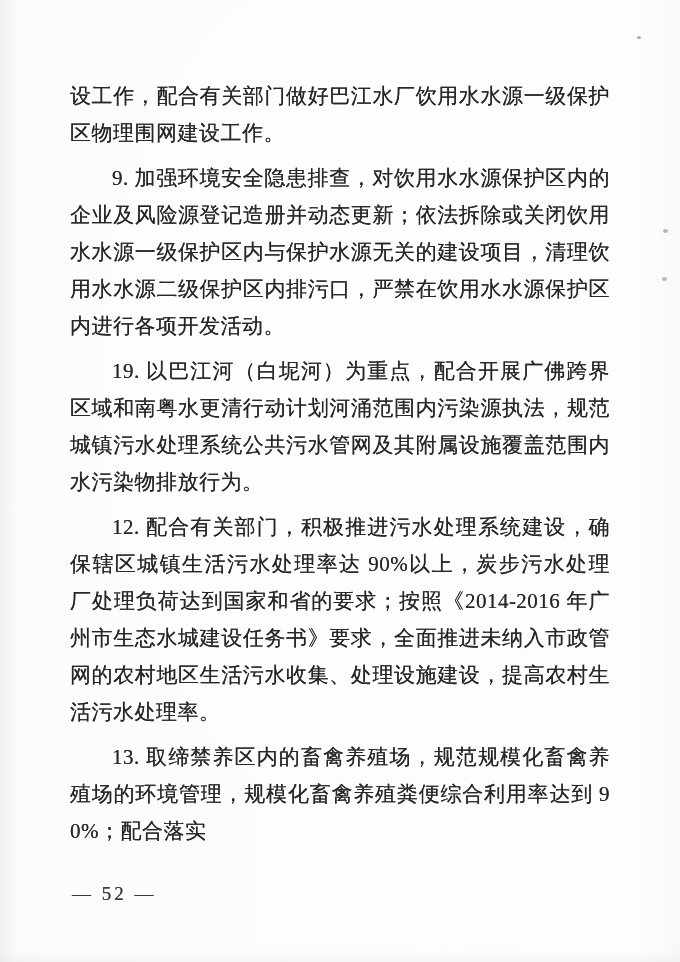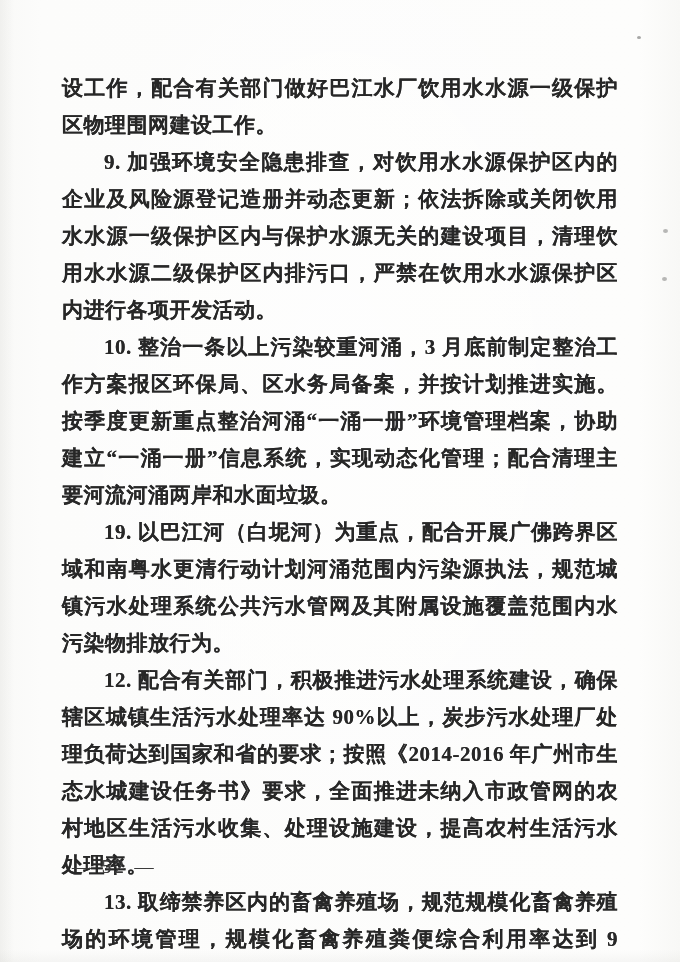--- a/index.html
+++ b/index.html
@@ -20,38 +20,37 @@
     font-family: "Liberation Serif", "DejaVu Serif", serif;
     color: #272727;
   }
   .doc-body {
     position: absolute;
     left: 62px;
     top: 70px;
     width: 556px;
   }
   .doc-body p {
-    margin: 0;
+    margin: 8px;
     font-size: 21px;
     line-height: 37px;
     text-align: justify;
     text-justify: inter-ideograph;
     letter-spacing: 0.5px;
     
     text-shadow: 0 0 0.45px rgba(30,30,30,0.85);
     word-break: break-all;
-    font-weight: bold;
   }
   .doc-body p.indent {
     text-indent: 2em;
   }
   .page-footer {
     position: absolute;
     left: 72px;
-    top: 856px;
+    top: 883px;
     font-size: 19px;
     letter-spacing: 3px;
     color: #3a3a3a;
     text-shadow: 0 0 0.4px rgba(40,40,40,0.8);
   }
   
   .speck {
     position: absolute;
     border-radius: 50%;
   }
@@ -78,21 +77,20 @@
 <body>
 
 <div class="page">
   <div class="edge-shade-left"></div>
   <div class="edge-shade-bottom"></div>
 
   <div class="doc-body" id="doc-body">
 
   <p class="">设工作，配合有关部门做好巴江水厂饮用水水源一级保护区物理围网建设工作。</p>
       <p class="indent">9. 加强环境安全隐患排查，对饮用水水源保护区内的企业及风险源登记造册并动态更新；依法拆除或关闭饮用水水源一级保护区内与保护水源无关的建设项目，清理饮用水水源二级保护区内排污口，严禁在饮用水水源保护区内进行各项开发活动。</p>
-      <p class="indent">10. 整治一条以上污染较重河涌，3 月底前制定整治工作方案报区环保局、区水务局备案，并按计划推进实施。按季度更新重点整治河涌“一涌一册”环境管理档案，协助建立“一涌一册”信息系统，实现动态化管理；配合清理主要河流河涌两岸和水面垃圾。</p>
       <p class="indent">19. 以巴江河（白坭河）为重点，配合开展广佛跨界区域和南粤水更清行动计划河涌范围内污染源执法，规范城镇污水处理系统公共污水管网及其附属设施覆盖范围内水污染物排放行为。</p>
       <p class="indent">12. 配合有关部门，积极推进污水处理系统建设，确保辖区城镇生活污水处理率达 90%以上，炭步污水处理厂处理负荷达到国家和省的要求；按照《2014-2016 年广州市生态水城建设任务书》要求，全面推进未纳入市政管网的农村地区生活污水收集、处理设施建设，提高农村生活污水处理率。</p>
       <p class="indent">13. 取缔禁养区内的畜禽养殖场，规范规模化畜禽养殖场的环境管理，规模化畜禽养殖粪便综合利用率达到 90%；配合落实</p>
     </div>
 
   <div class="page-footer">— 52 —</div>
 
   <span class="speck s1"></span>
   <span class="speck s2"></span>
   <span class="speck s3"></span>

